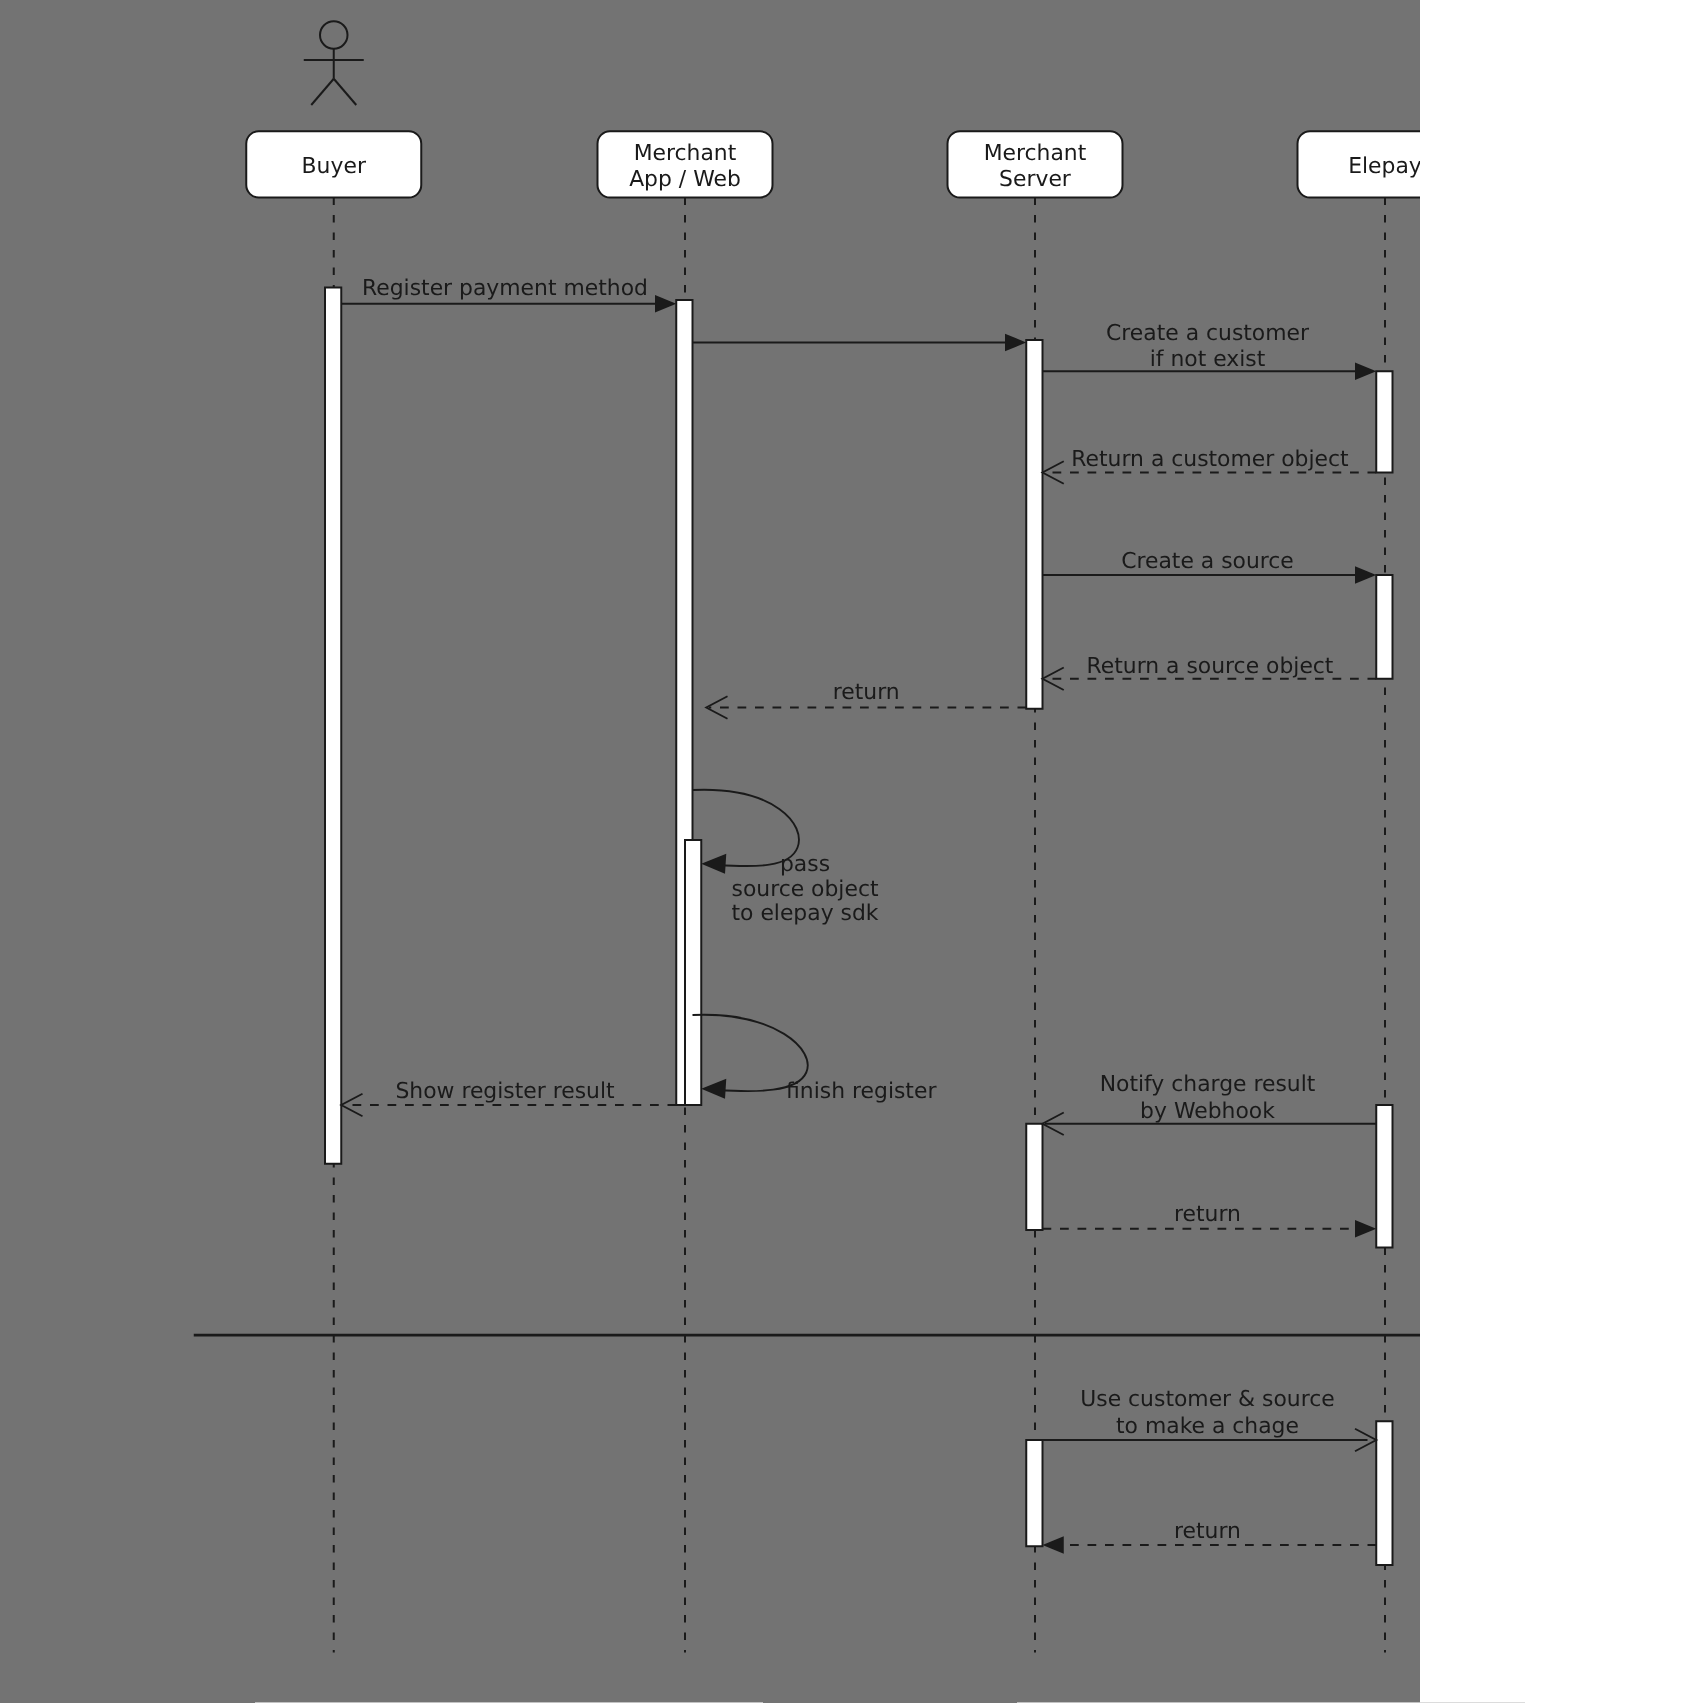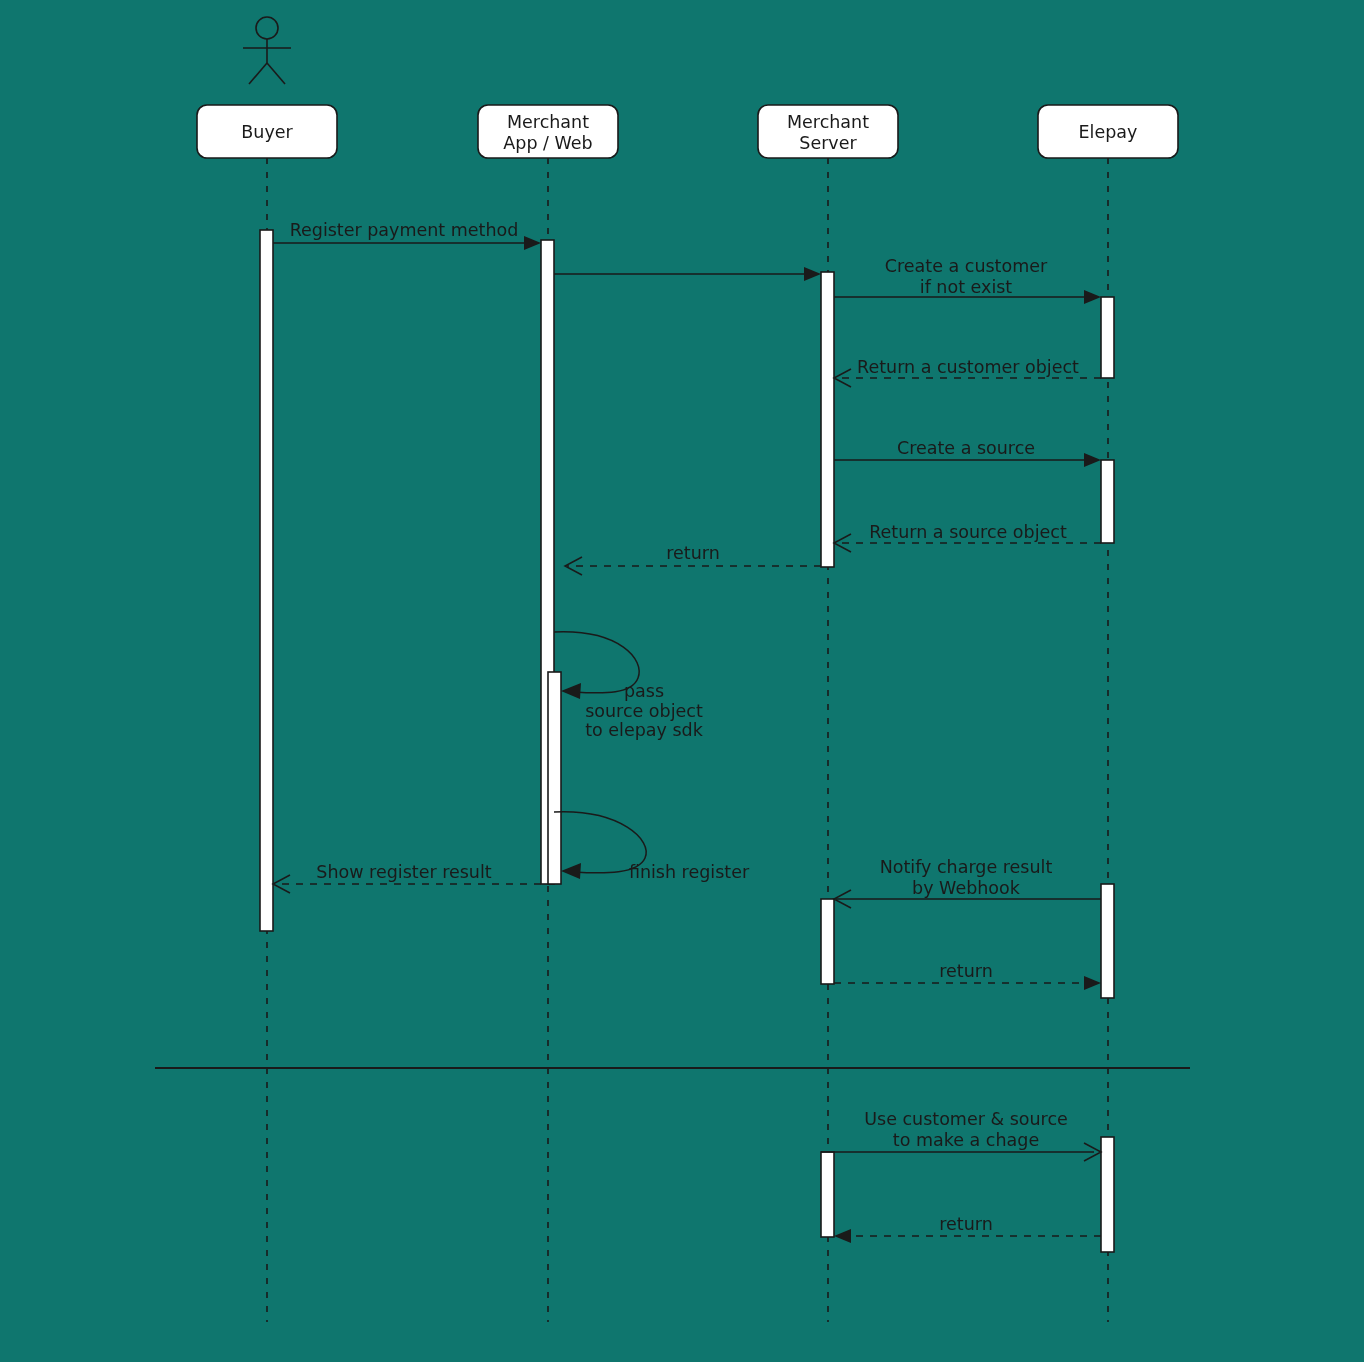--- a/index.html
+++ b/index.html
@@ -5,23 +5,23 @@
   html, body {
     margin: 0;
     padding: 0;
     background: #ffffff;
   }
   body {
     font-family: "DejaVu Sans", "Liberation Sans", sans-serif;
   }
   #diagram-root {
     position: relative;
-    width: 1364px;
+    width: 1136px;
     height: 1362px;
-    background: #0f766e;
+    background: #737373;
     overflow: hidden;
   }
   svg#seq {
     display: block;
     width: 1364px;
     height: 1362px;
   }
   .stroke {
     stroke: #1a1a1a;
     fill: none;

